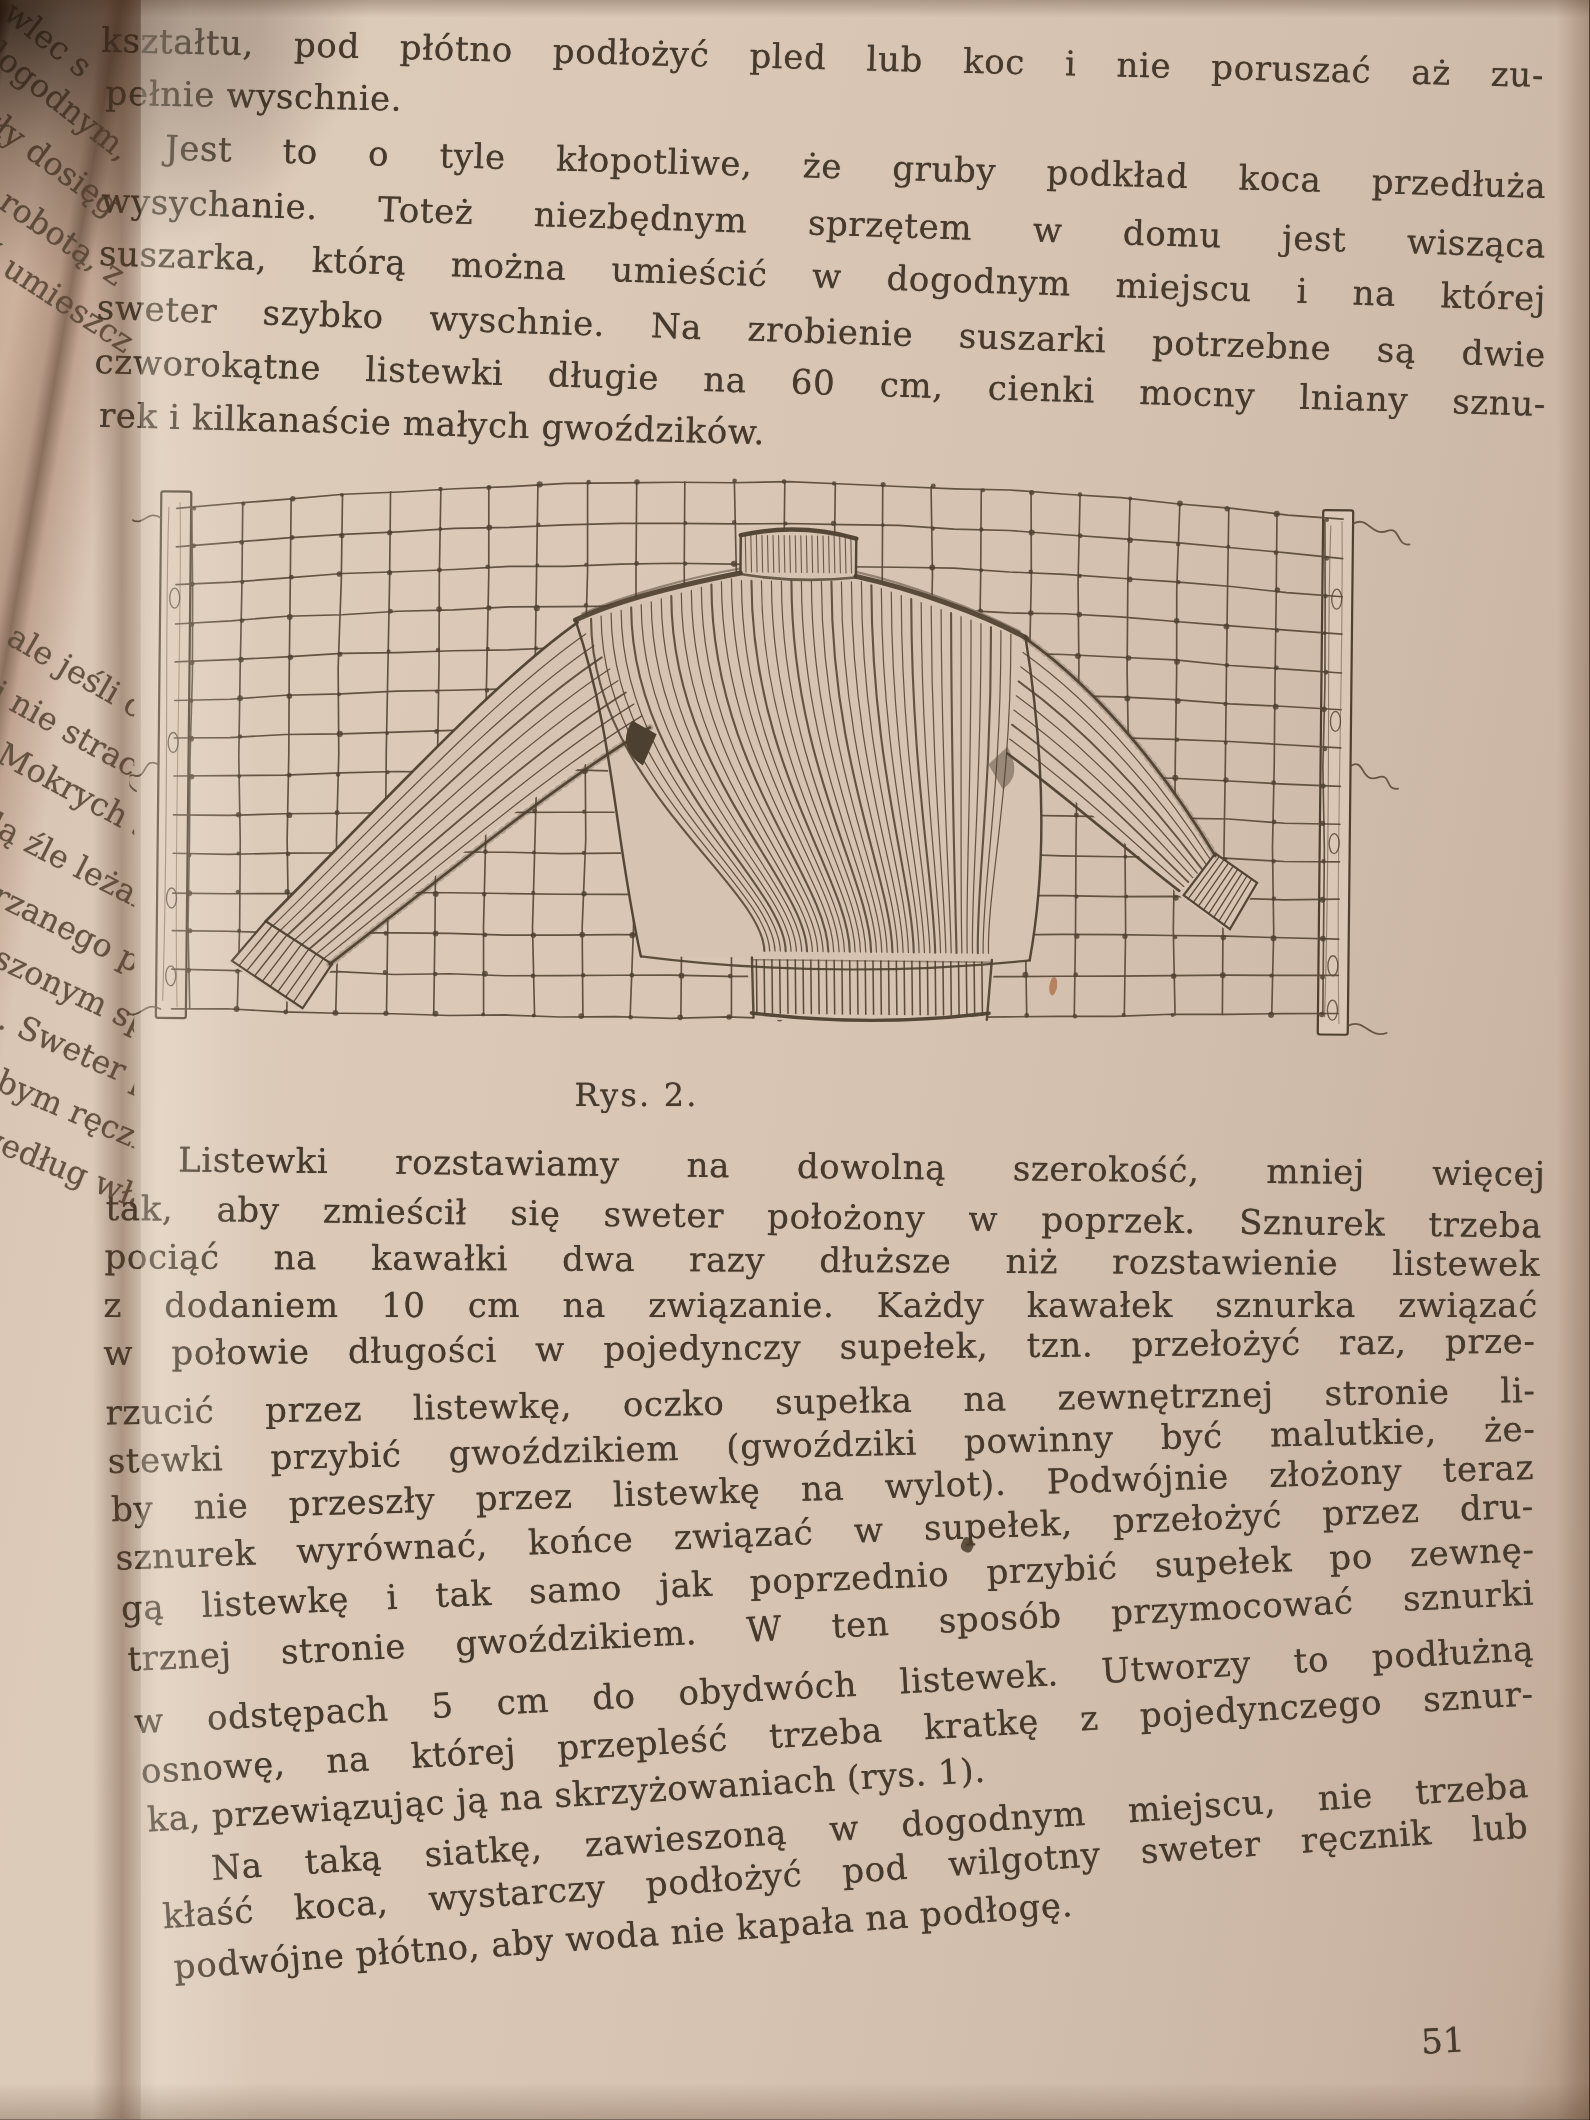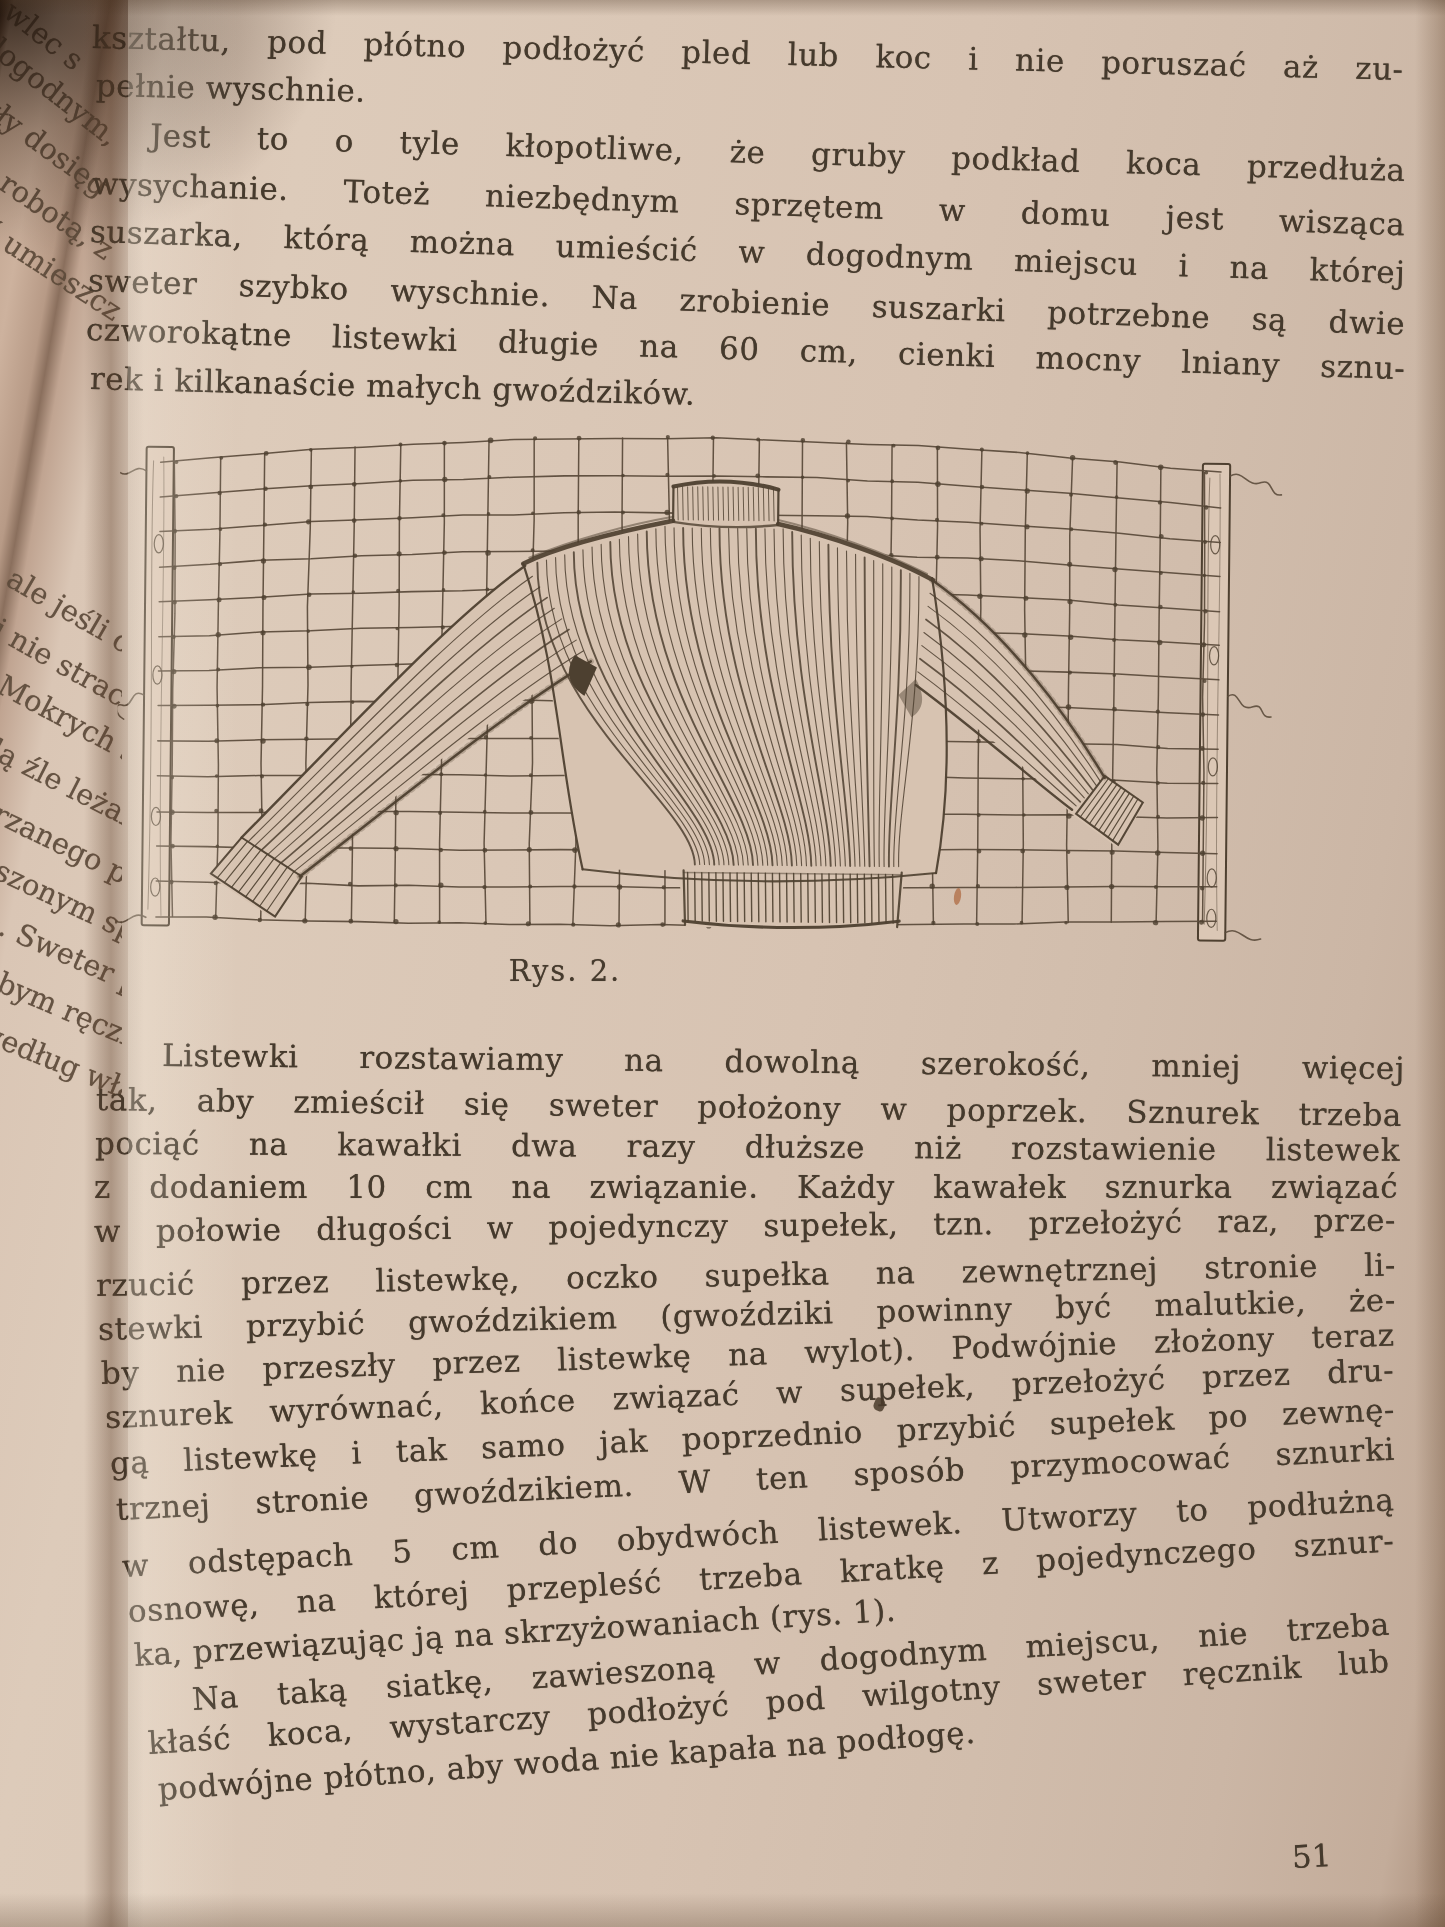--- a/index.html
+++ b/index.html
@@ -35,21 +35,21 @@
   .left-edge{position:absolute;left:0;top:0;width:122px;height:1927px;overflow:hidden;}
   .frag{
     position:absolute;white-space:nowrap;color:#5c4a3a;font-size:29px;
     transform-origin:0 0;text-shadow:0 0 .8px rgba(80,60,40,.6);opacity:.92;
   }
 
   .figure-wrap{position:absolute;left:118px;top:398px;width:1222px;height:566px;transform:rotate(.6deg);}
   .figure-wrap svg{width:100%;height:100%;display:block;}
 
   .caption{
-    position:absolute;left:495px;top:954px;width:140px;text-align:center;
+    position:absolute;left:495px;top:978px;width:140px;text-align:right;
     color:#463b2e;font-size:29px;letter-spacing:2px;
     text-shadow:0 0 .7px rgba(66,50,34,.75);
   }
   .page-num{
     position:absolute;left:1292px;top:1838px;color:#453a2d;font-size:31px;
     transform:rotate(-3deg);text-shadow:0 0 .7px rgba(66,50,34,.75);
   }
   .ink-spot{
     position:absolute;left:874px;top:1398px;width:11px;height:13px;
     background:#4a3b2c;border-radius:3px 6px 4px 5px;transform:rotate(24deg);opacity:.85;

